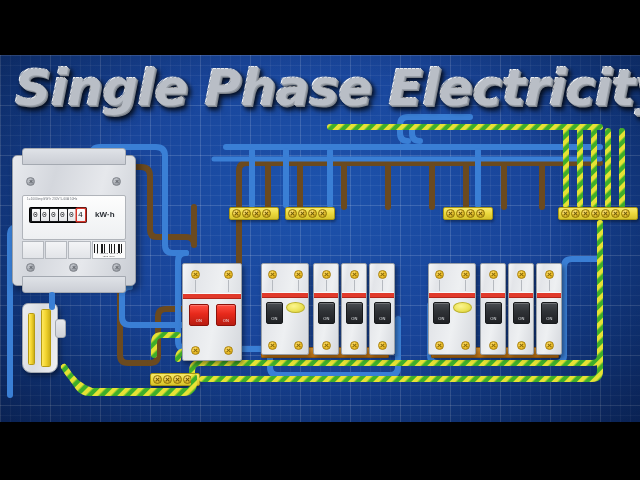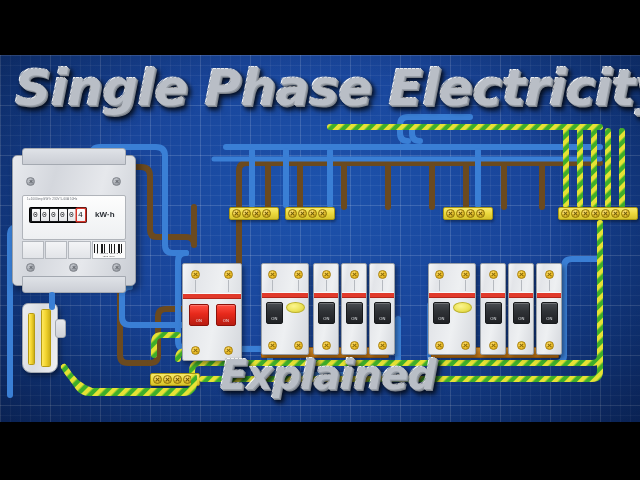--- a/index.html
+++ b/index.html
@@ -592,20 +592,19 @@
           <path d="M 202 324 L 592 324 Q 600 324 600 316 L 600 168"></path>
         </g>
 
         <g stroke="#3a7fd5" stroke-width="6">
           <path d="M 52 240 L 52 252"></path>
         </g>
       </g>
     </svg>
 
     <div class="title-text" id="title-main">Single Phase Electricity</div>
-    <div class="title-text" id="title-sub">Explained</div>
 
   </div>
 
   <div class="letterbox" id="bar-top"></div>
   <div class="letterbox" id="bar-bottom"></div>
 
 </div>
 
 </body></html>

